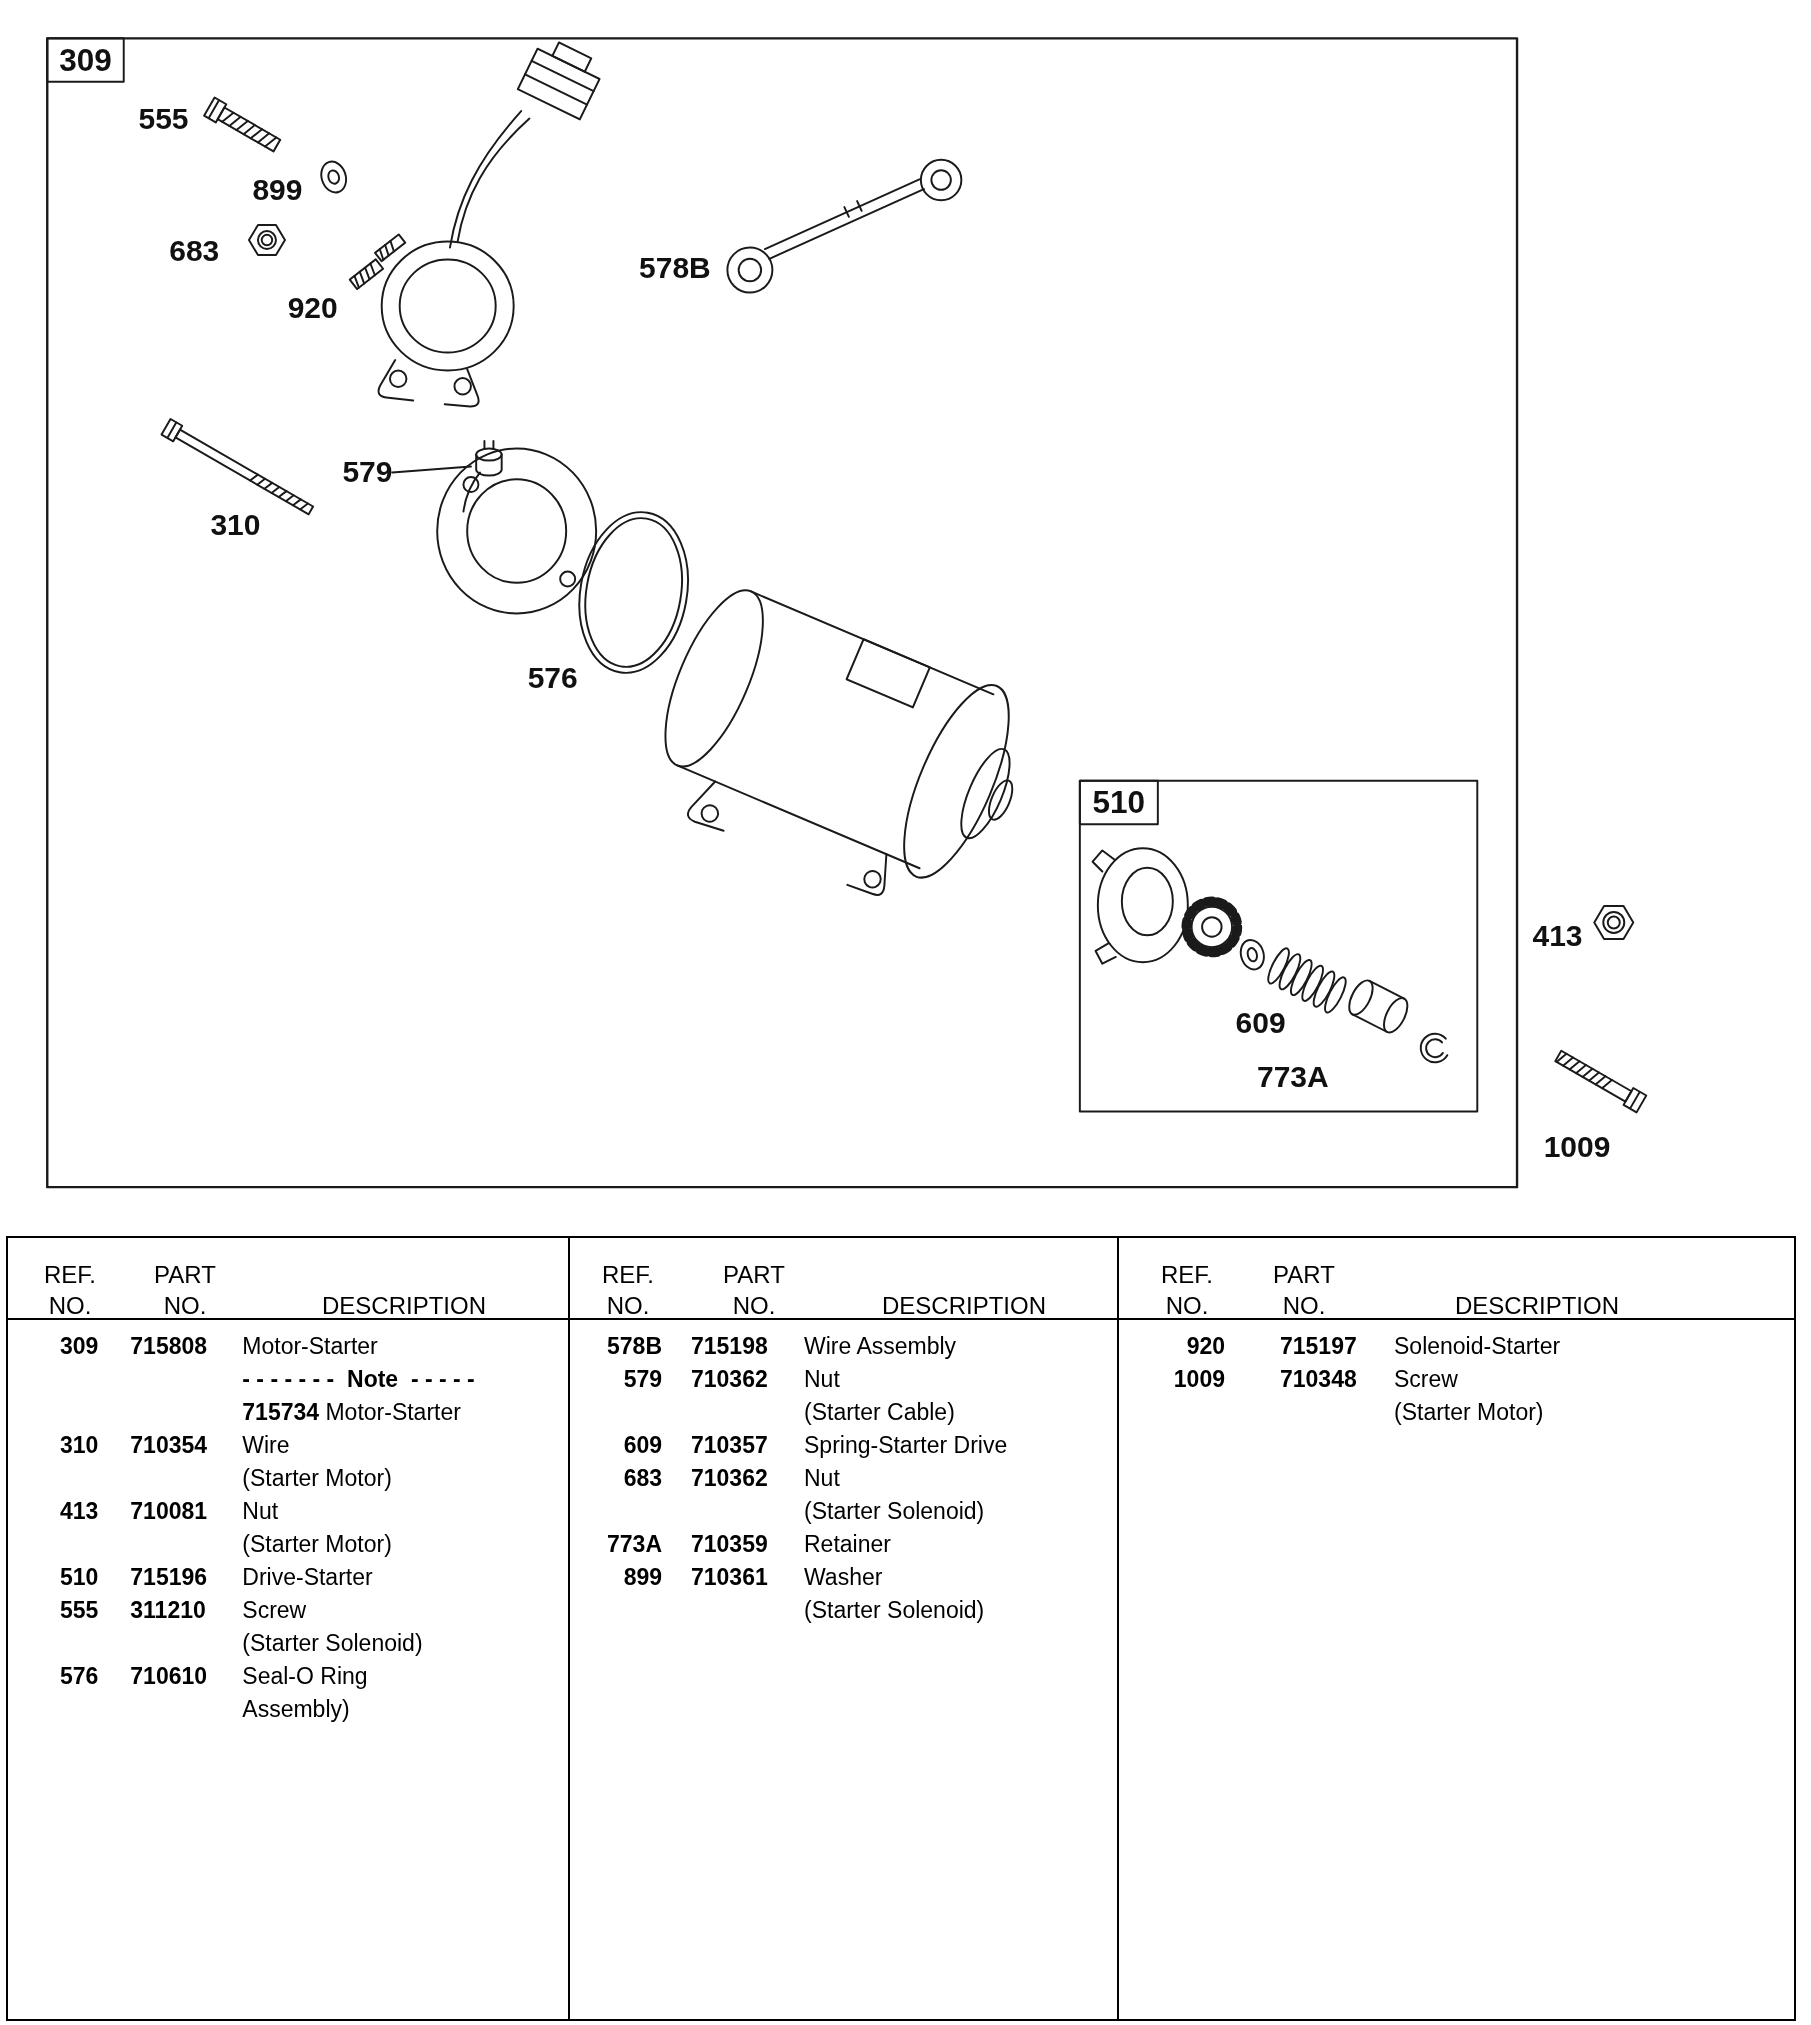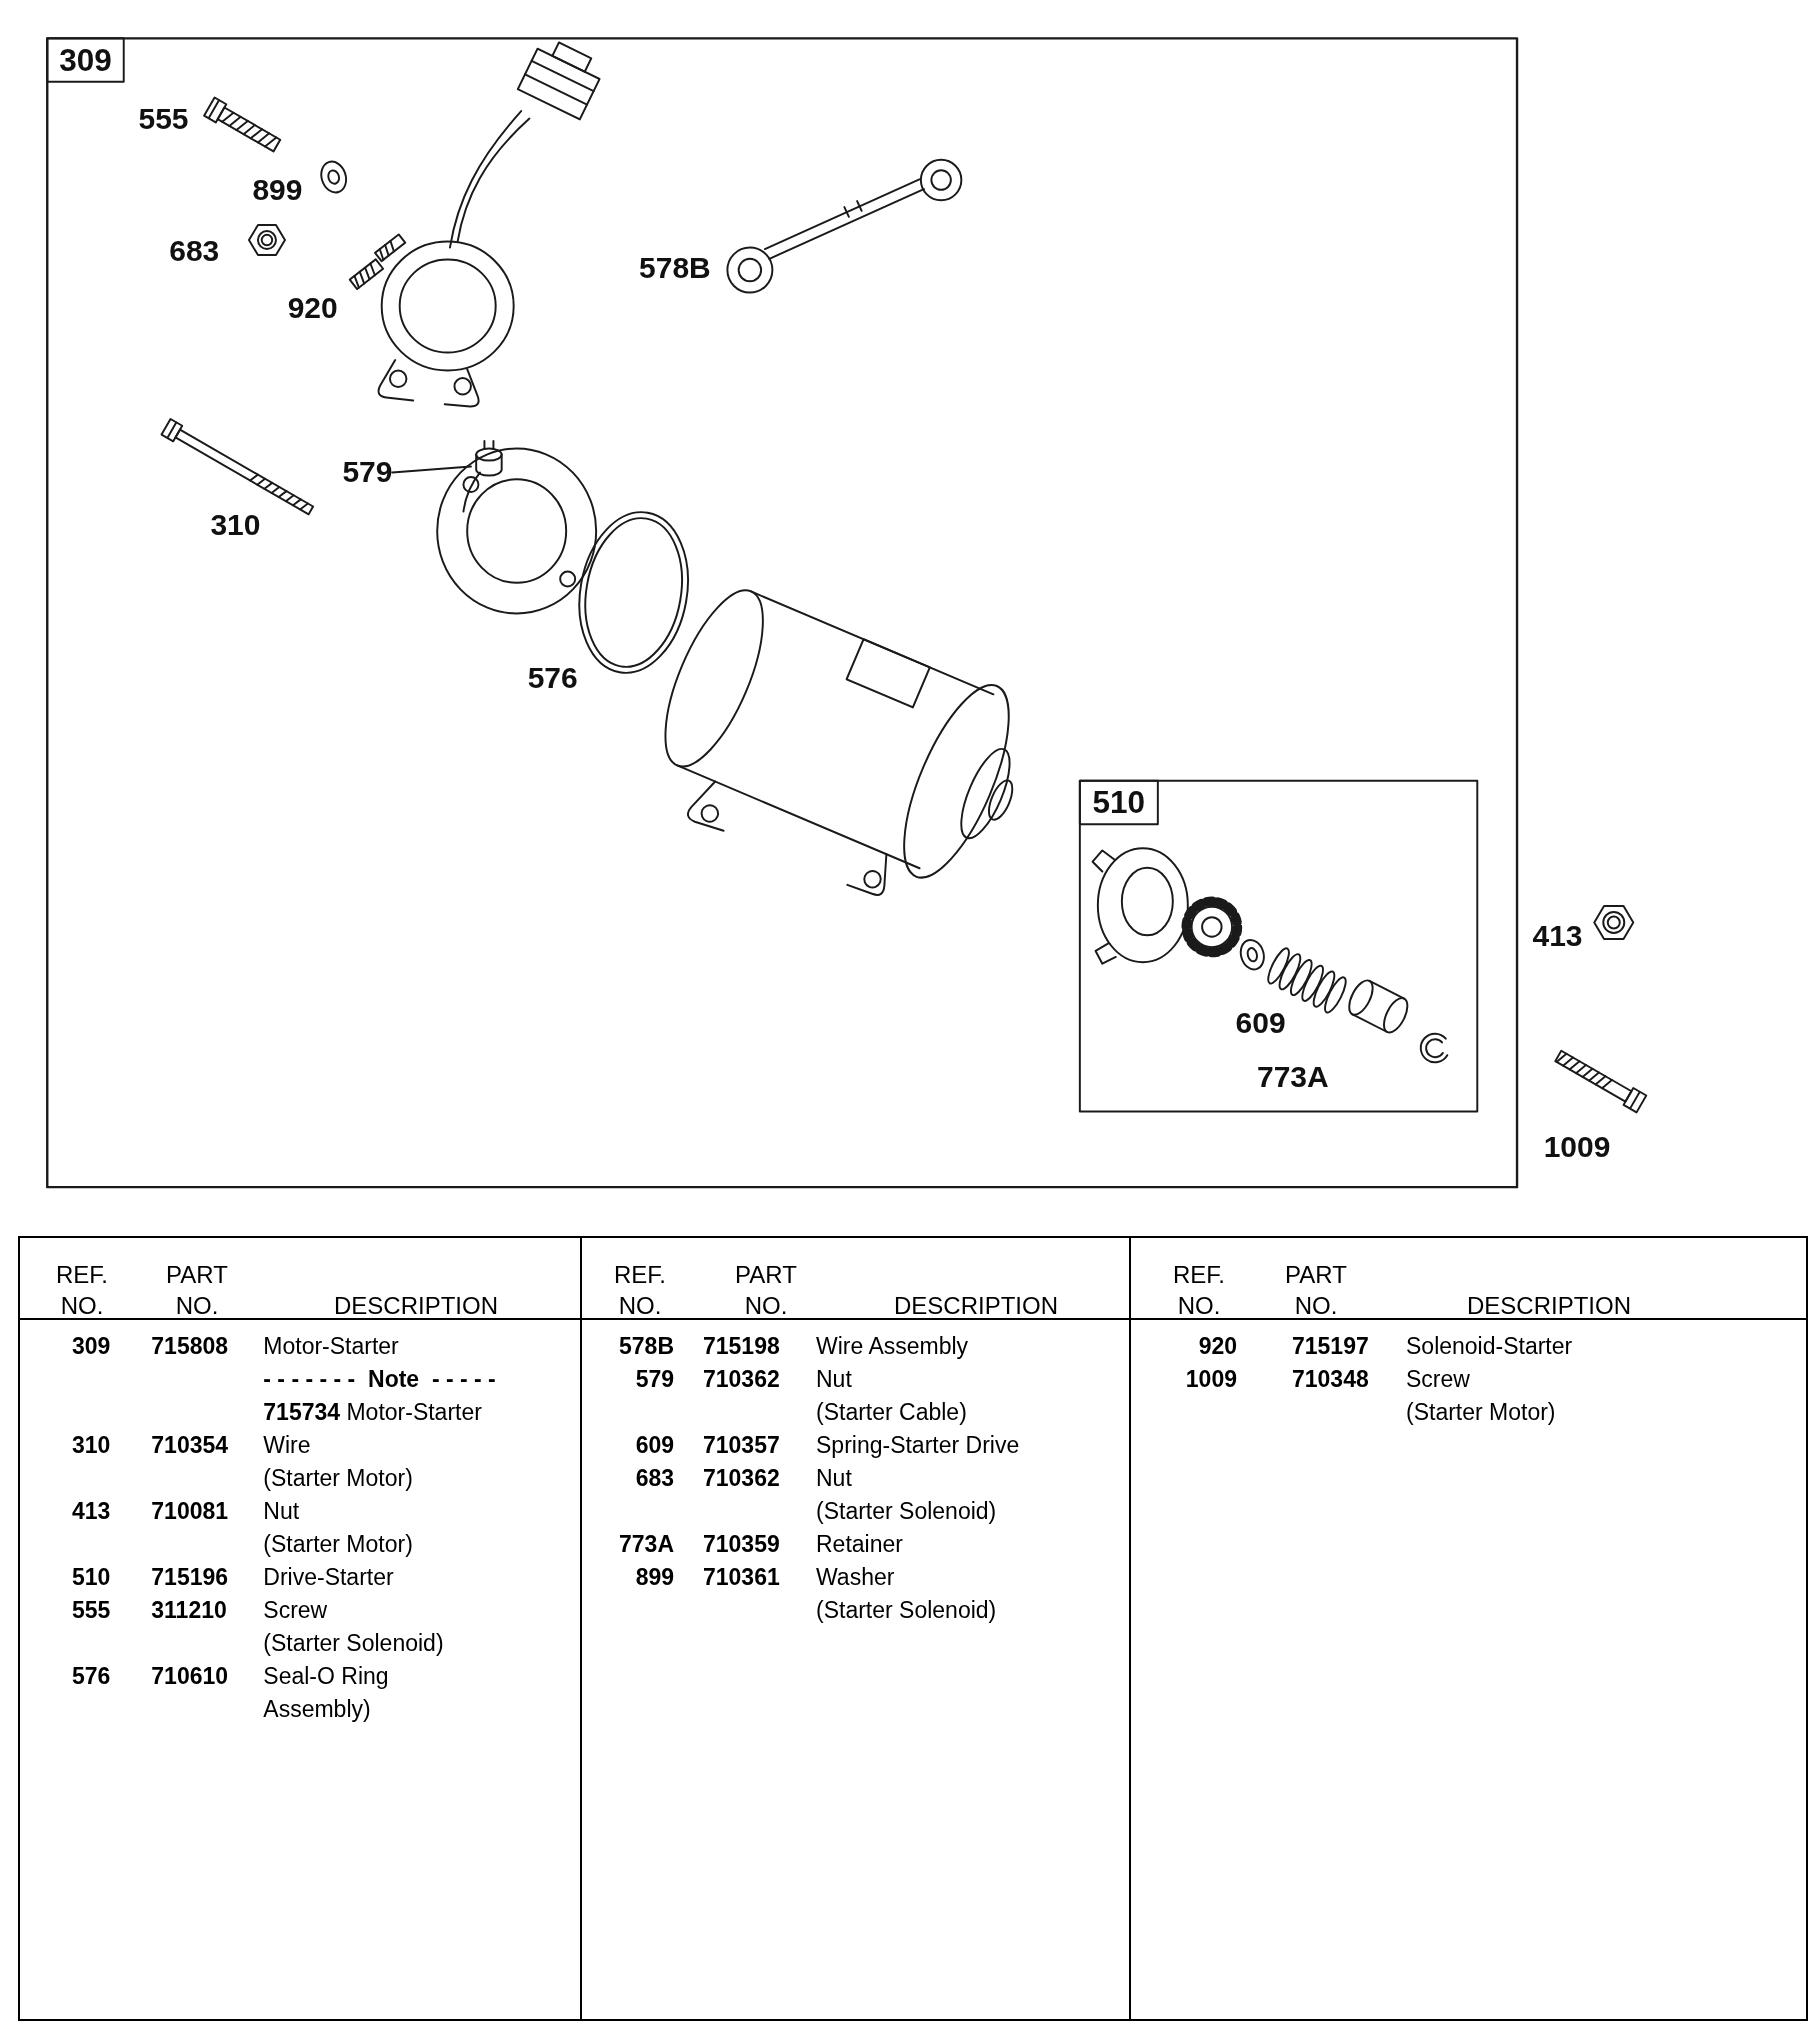--- a/index.html
+++ b/index.html
@@ -5,33 +5,33 @@
   html,body{margin:0;padding:0;}
   body{
     width:1811px;height:2025px;position:relative;background:#fff;
     font-family:"Liberation Sans",sans-serif;color:#000;overflow:hidden;
   }
   svg.diagram{position:absolute;left:0;top:0;}
   svg text{font-family:"Liberation Sans",sans-serif;font-weight:bold;font-size:40px;fill:#111;}
   svg text.boxlabel{font-size:42px;}
 
   .parts-table{
-    position:absolute;left:18px;top:1236px;width:1790px;height:785px;
+    position:absolute;left:6px;top:1236px;width:1790px;height:785px;
     border:2.3px solid #000;box-sizing:border-box;
   }
   .vdiv{position:absolute;top:0;bottom:0;width:2.3px;background:#000;}
   .hrule{position:absolute;left:0;right:0;top:80px;height:2.3px;background:#000;}
   .h{position:absolute;font-size:24px;transform:translateX(-50%);white-space:nowrap;}
   .tcol{position:absolute;top:92px;}
   .trow{display:flex;height:33px;line-height:33px;font-size:23px;white-space:pre;}
   .c-ref{font-weight:bold;text-align:right;flex:none;}
   .c-part{font-weight:bold;flex:none;}
   .c-desc{flex:none;text-align:right;}
   .tcol1{left:11.3px;width:548px;}
-  .tcol1 .c-ref{width:79px;} .tcol1 .c-part{margin-left:41px;width:112px;}
+  .tcol1 .c-ref{width:79px;} .tcol1 .c-part{margin-left:32px;width:112px;}
   .tcol2{left:562px;width:540px;}
   .tcol2 .c-ref{width:92px;} .tcol2 .c-part{margin-left:29px;width:113px;}
   .tcol3{left:1112px;width:660px;}
   .tcol3 .c-ref{width:105px;} .tcol3 .c-part{margin-left:55px;width:114px;}
 </style>
 </head>
 <body>
 
 <svg class="diagram" width="1811" height="1230" viewBox="0 0 2415 1640">
 

